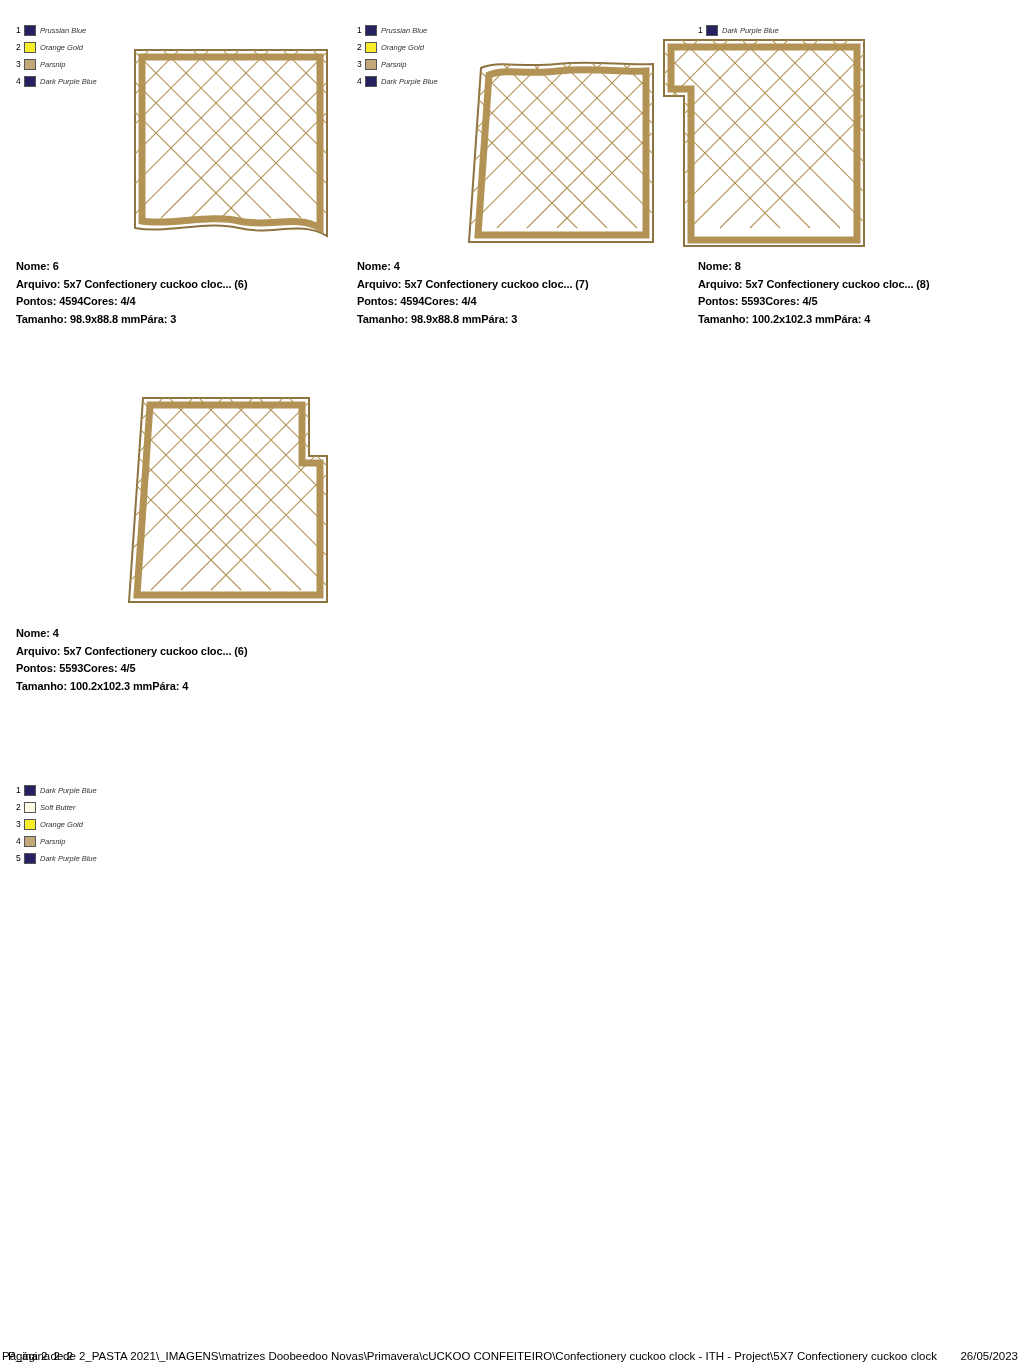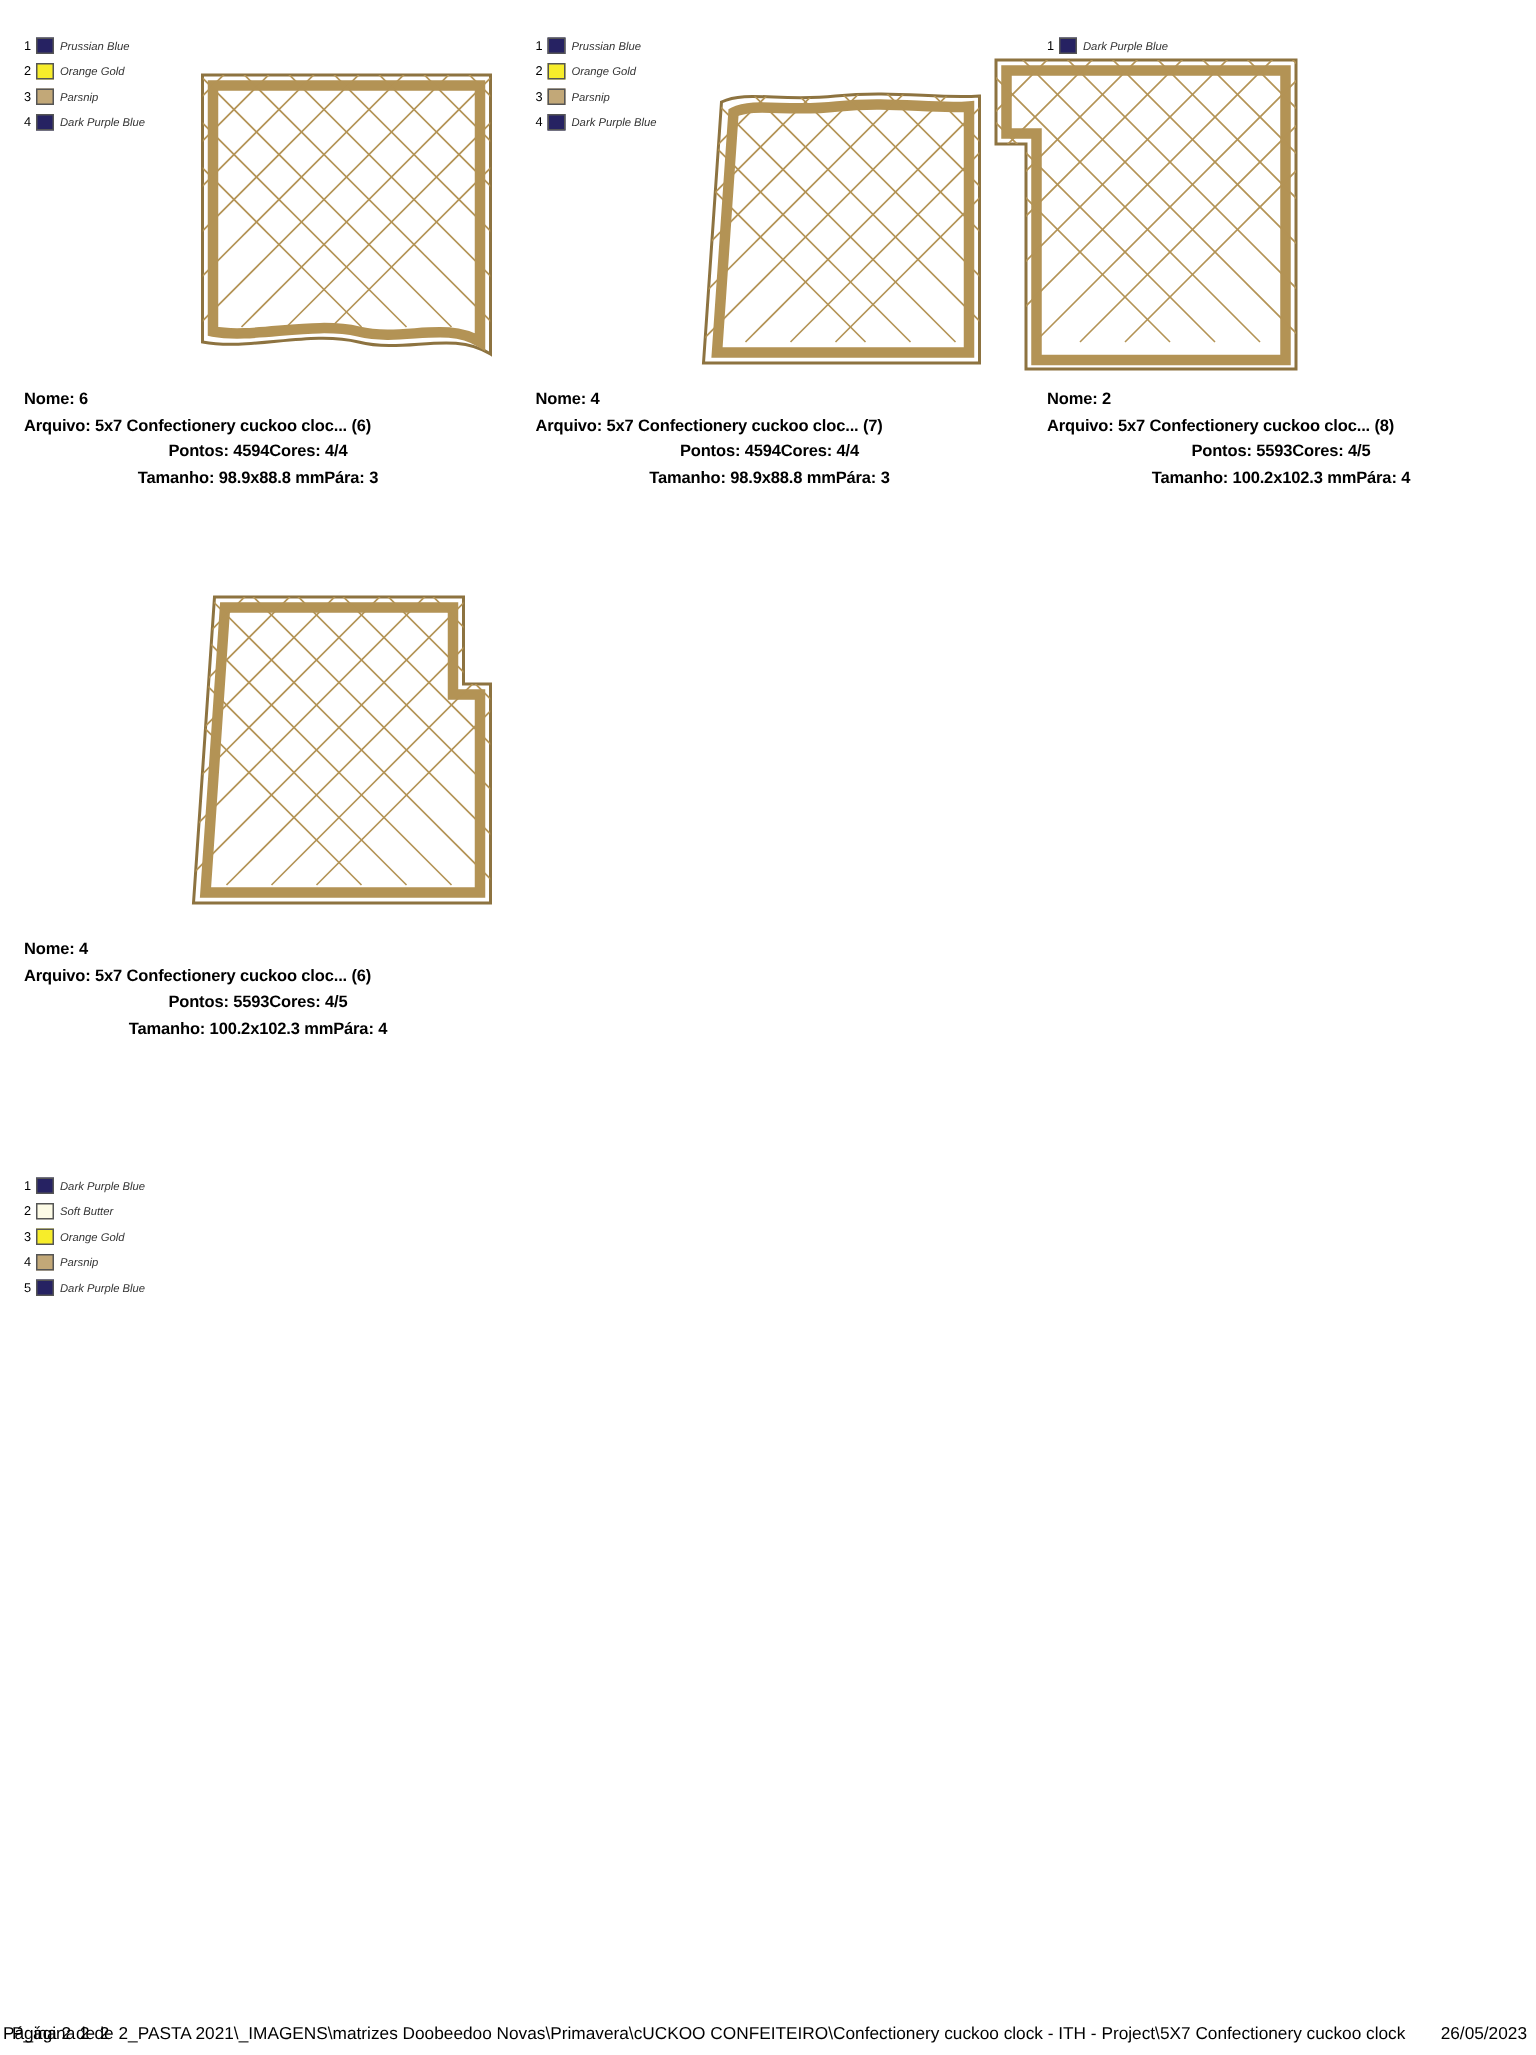--- a/index.html
+++ b/index.html
@@ -83,21 +83,21 @@
     line-height: 17.5px;
     padding-top: 8px;
     letter-spacing: -0.1px;
   }
   .info .line {
     display: block;
     white-space: nowrap;
   }
   .info .two-col {
     display: flex;
-    justify-content: center;
+    justify-content: flex-start;
     width: 312px;
   }
   .row2 { margin-top: 0px; }
   
   .footer {
     position: absolute;
     left: 0;
     bottom: 8px;
     width: 1024px;
     font-size: 11.5px;
@@ -328,21 +328,21 @@
             <line x1="170" y1="10" x2="-30" y2="210"></line>
               <line x1="140" y1="10" x2="-60" y2="210"></line>
             <line x1="110" y1="10" x2="-90" y2="210"></line>
               <line x1="80" y1="10" x2="-120" y2="210"></line>
             <line x1="50" y1="10" x2="-150" y2="210"></line>
           </g>
         </svg>
       </div>
 
       <div class="info">
-        <span class="line">Nome: 2</span>
+        <span class="line">Nome: 8</span>
         <span class="line">Arquivo: 5x7 Confectionery cuckoo cloc... (8)</span>
         <span class="two-col row2">
           <span>Pontos: 5593</span>
           <span>Cores: 4/5</span>
         </span>
         <span class="two-col row2">
           <span>Tamanho: 100.2x102.3 mm</span>
           <span>Pára: 4</span>
         </span>
       </div>

